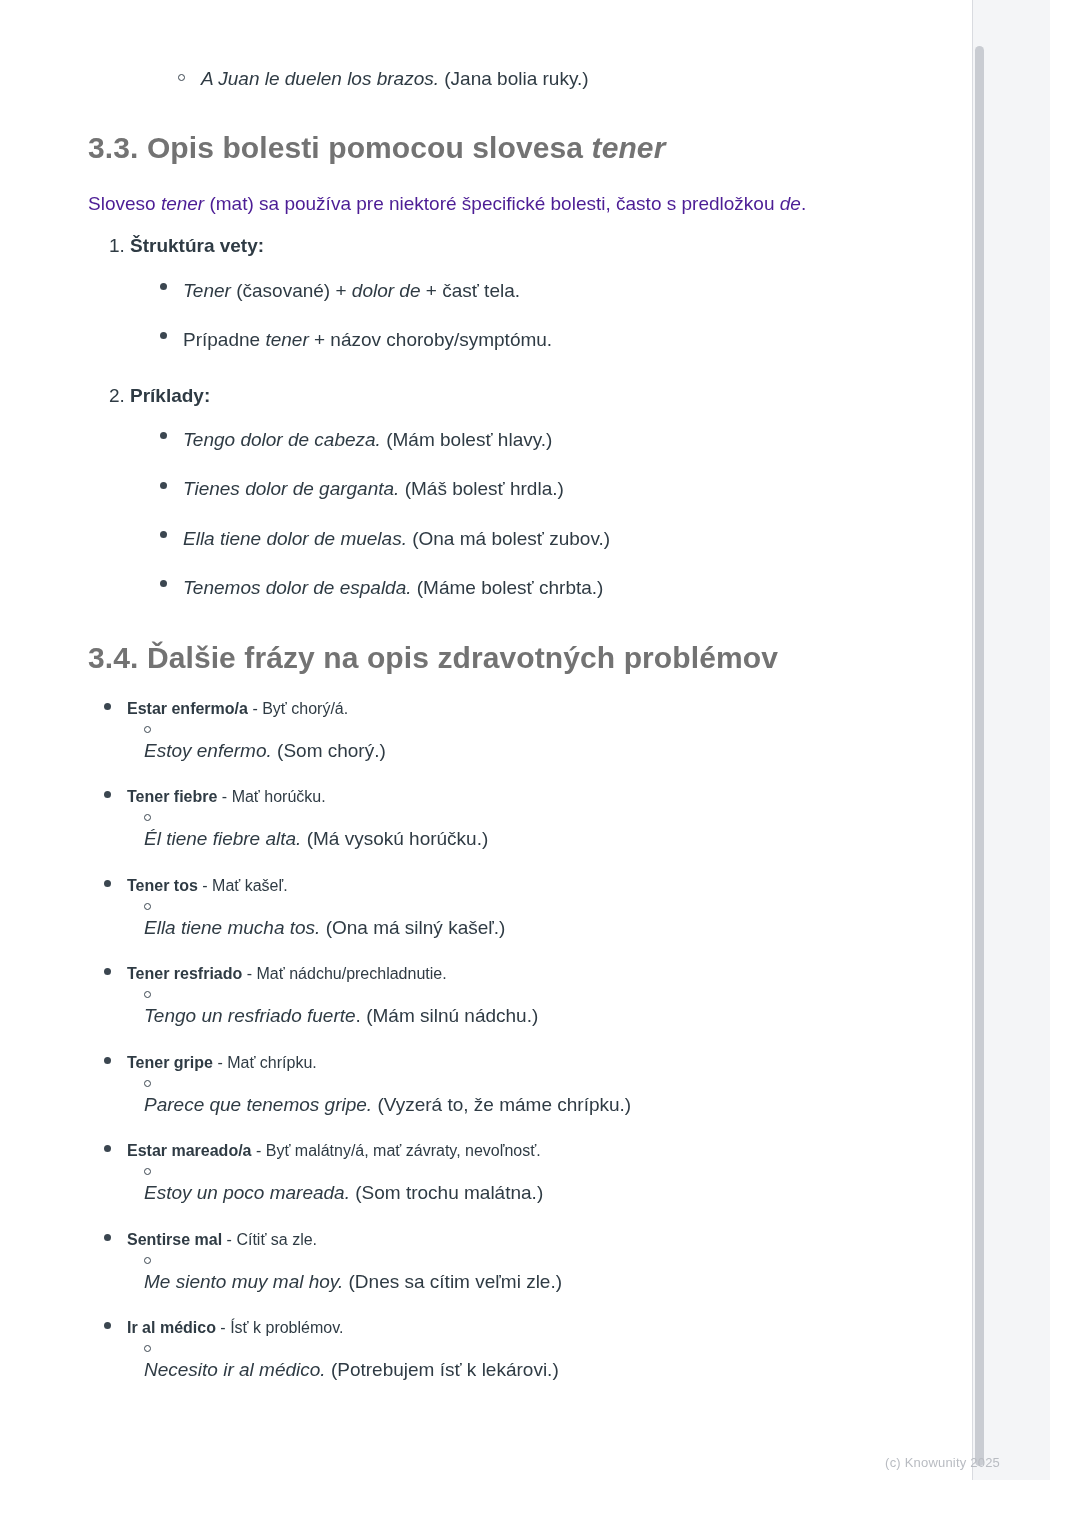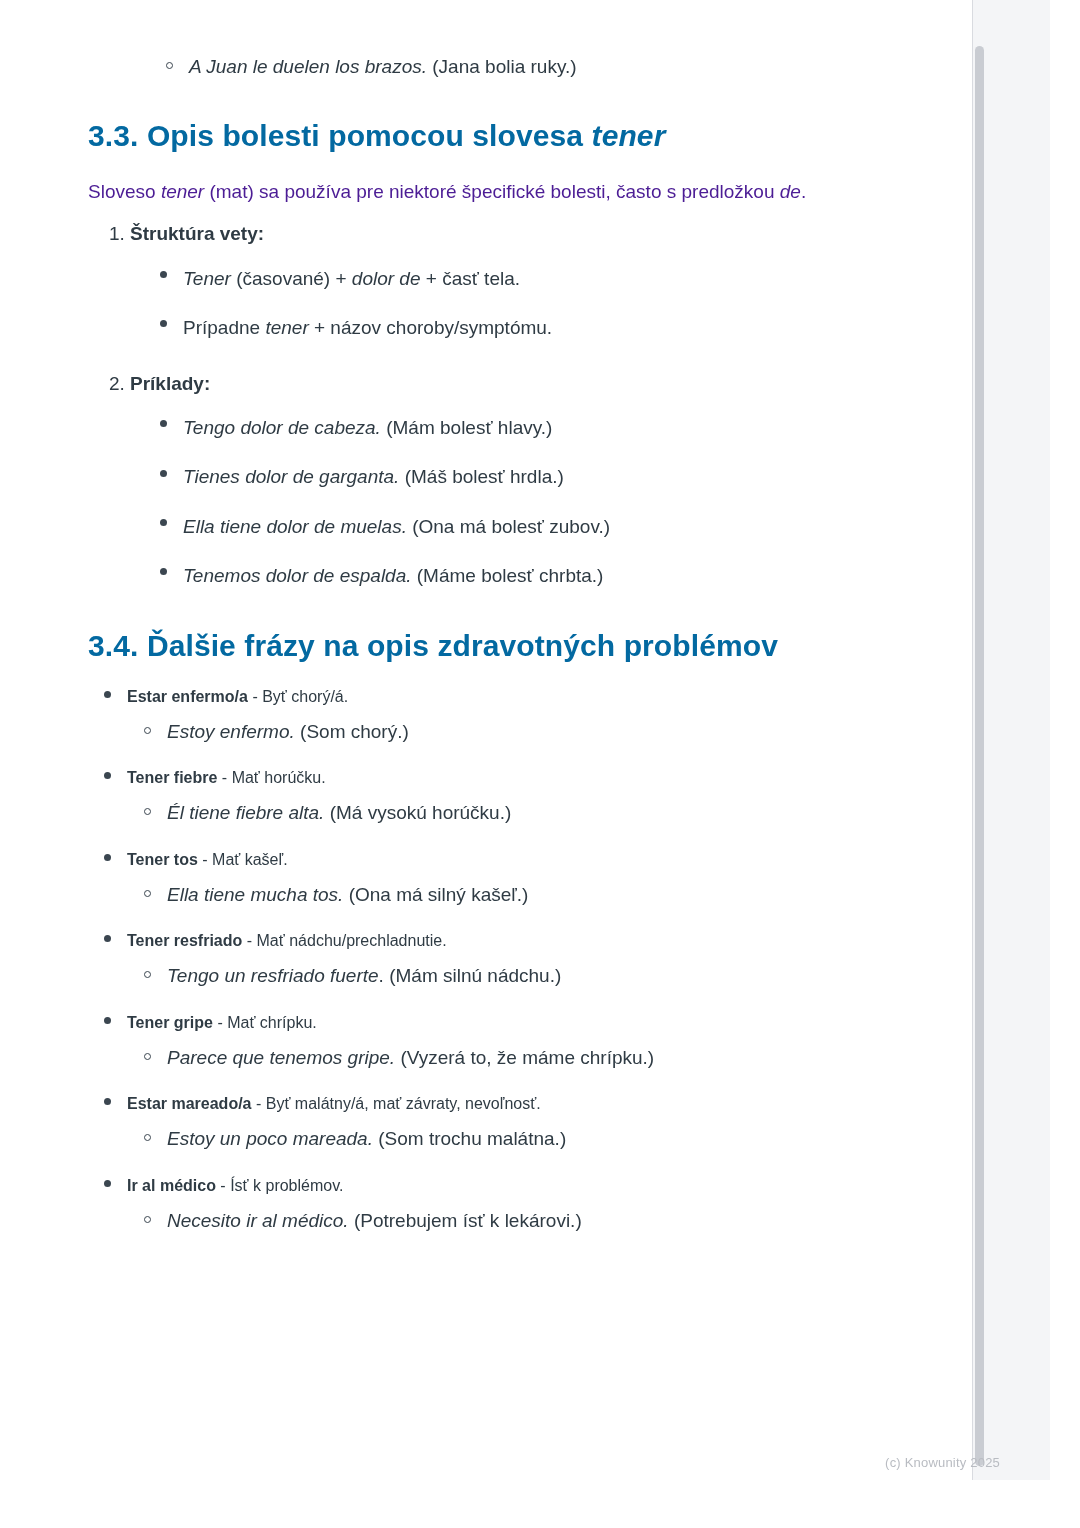--- a/index.html
+++ b/index.html
@@ -61,21 +61,21 @@
     font-size: 13px;
     color: #b9bcc2;
     letter-spacing: .2px;
     white-space: nowrap;
   }
 
   
   .lead-item {
     display: flex;
     align-items: baseline;
-    margin: 0;
+    margin: 12px;
     padding-top: 52px;
     padding-left: 78px;
     font-size: 19px;
     line-height: 1.55;
   }
   .hollow-bullet {
     flex: 0 0 auto;
     width: 7px;
     height: 7px;
     border: 1.6px solid #3b4650;
@@ -90,21 +90,21 @@
     height: 7px;
     background: #3b4650;
     border-radius: 50%;
     margin-right: 16px;
     position: relative;
     top: -4px;
   }
   h2.section {
     font-size: 30px;
     font-weight: 600;
-    color: #0369a1;
+    color: #737373;
     margin: 38px 0 22px 0;
     letter-spacing: .1px;
   }
   h2.section .it { font-style: italic; font-weight: 600; }
   p.para {
     font-size: 19px;
     line-height: 1.78;
     margin: 0 0 10px 0;
     text-align: justify;
     color: #4c1d95;
@@ -152,20 +152,21 @@
     font-size: 16px;
     line-height: 1.5;
   }
   .phrase-sub {
     display: flex;
     align-items: baseline;
     font-size: 19px;
     line-height: 1.5;
     margin-top: 9px;
     padding-left: 40px;
+    flex-direction: column;
   }
 </style>
 </head>
 <body>
 
 <div class="page">
 
   <div class="content">
 
     <div class="lead-item">
@@ -287,20 +288,30 @@
         <div class="phrase-main">
           <span class="solid-bullet"></span>
           <span><span class="bold">Estar mareado/a</span><span> - Byť malátny/á, mať závraty, nevoľnosť.</span></span>
         </div>
         <div class="phrase-sub">
           <span class="hollow-bullet"></span>
           <span><span class="it">Estoy un poco mareada.</span><span> (Som trochu malátna.)</span></span>
         </div>
       </li>
 
+      <li class="phrase">
+        <div class="phrase-main">
+          <span class="solid-bullet"></span>
+          <span><span class="bold">Sentirse mal</span><span> - Cítiť sa zle.</span></span>
+        </div>
+        <div class="phrase-sub">
+          <span class="hollow-bullet"></span>
+          <span><span class="it">Me siento muy mal hoy.</span><span> (Dnes sa cítim veľmi zle.)</span></span>
+        </div>
+      </li>
 
       <li class="phrase">
         <div class="phrase-main">
           <span class="solid-bullet"></span>
           <span><span class="bold">Ir al médico</span><span> - Ísť k problémov.</span></span>
         </div>
         <div class="phrase-sub">
           <span class="hollow-bullet"></span>
           <span><span class="it">Necesito ir al médico.</span><span> (Potrebujem ísť k lekárovi.)</span></span>
         </div>

